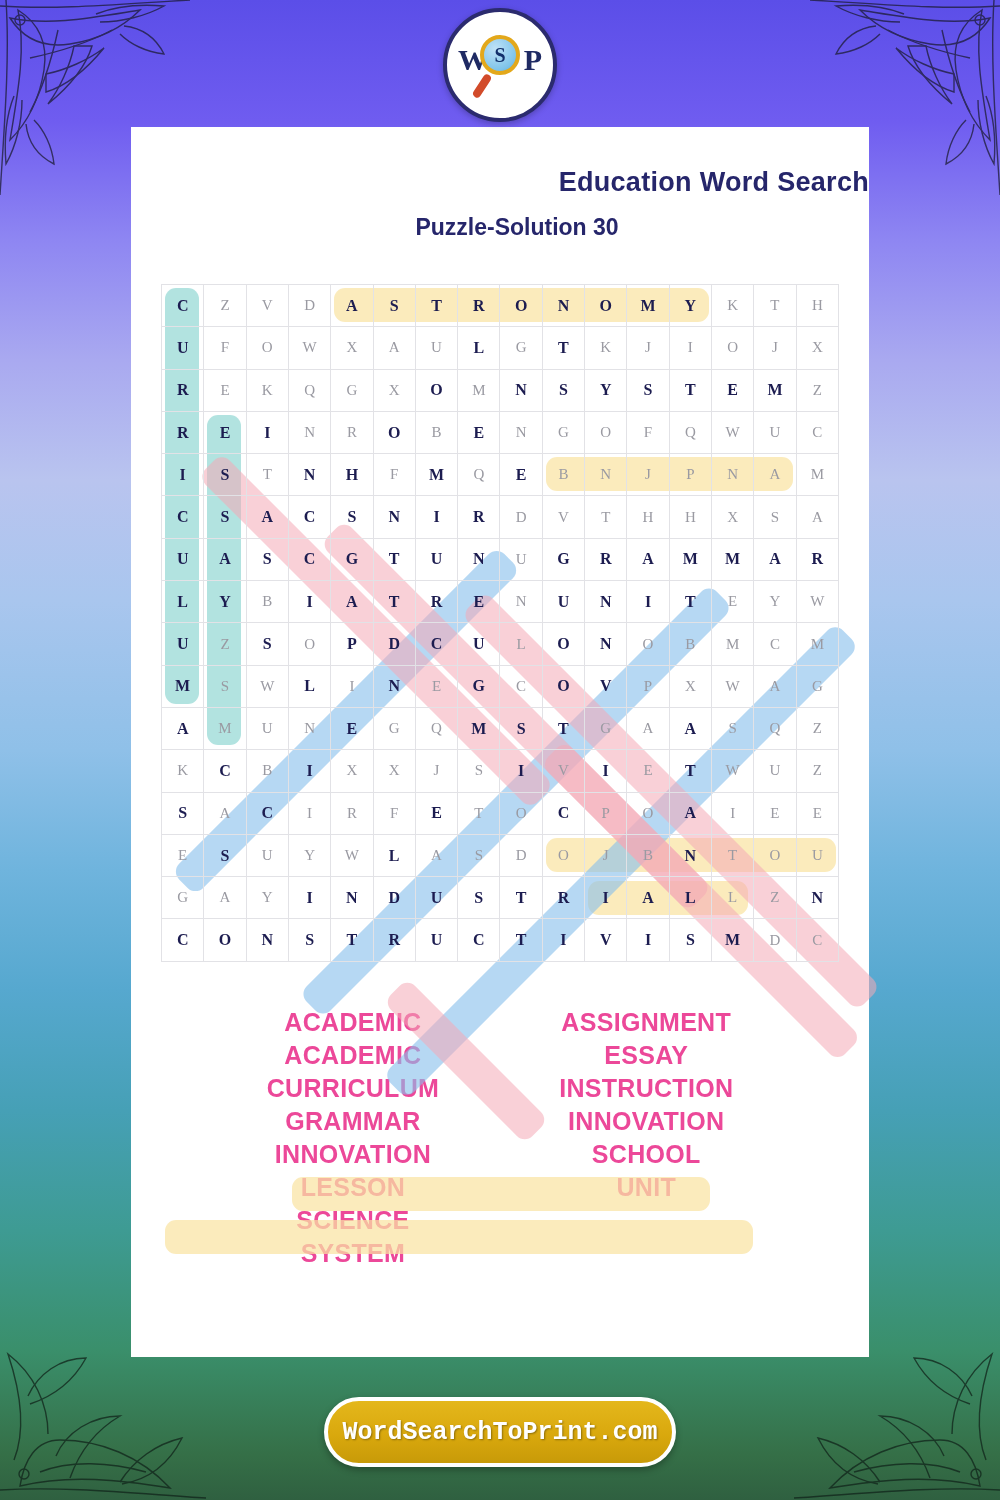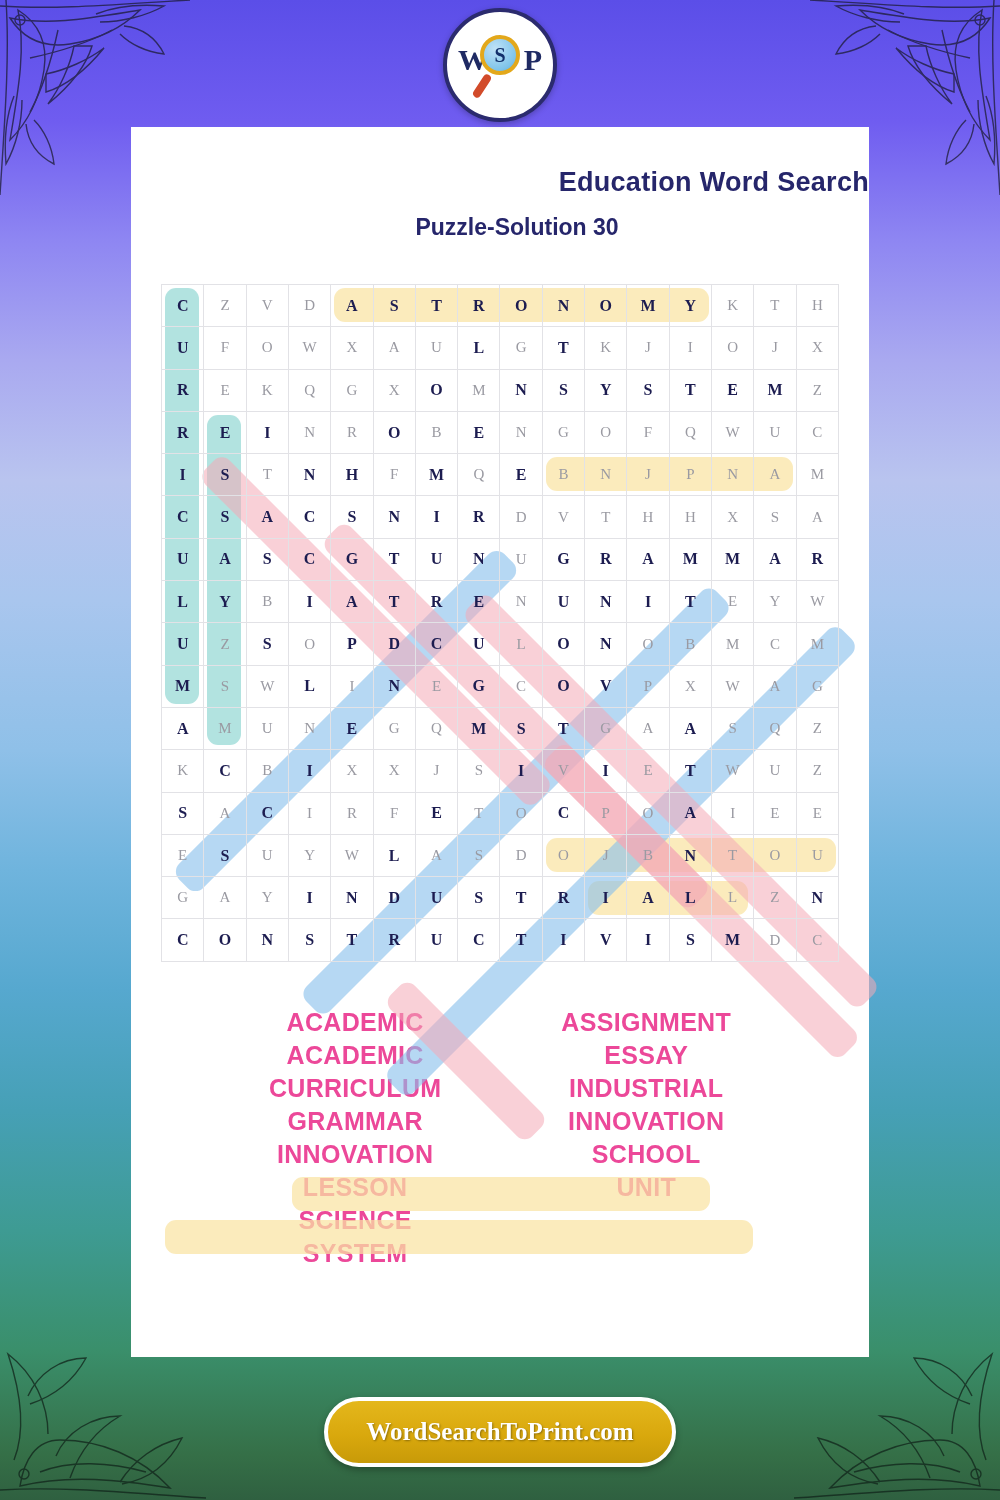--- a/index.html
+++ b/index.html
@@ -165,21 +165,21 @@
     background: linear-gradient(180deg,#e4b71c 0%, #d9a80d 55%, #c89a08 100%);
     border: 4px solid #ffffff;
     display: flex; align-items: center; justify-content: center;
     z-index: 7;
     box-shadow: 0 3px 7px rgba(0,0,0,.3);
   }
   .footer-btn span {
     color: #ffffff;
     font-size: 25px;
     font-weight: bold;
-    font-family: Liberation Serif, serif;
+    font-family: Liberation Mono, monospace;
     text-shadow: 1px 1px 2px rgba(0,0,0,.35);
   }
 </style>
 </head>
 <body>
 
 <div class="corner c-tl">
   <svg viewBox="0 0 210 200" xmlns="http://www.w3.org/2000/svg">
     <g fill="none" stroke="#1a1a2e" stroke-width="1.4" opacity=".85">
       <path d="M0 6 C60 10 120 4 190 0"></path>
@@ -587,21 +587,21 @@
       <li>CURRICULUM</li>
       <li>GRAMMAR</li>
       <li>INNOVATION</li>
       <li>LESSON</li>
       <li>SCIENCE</li>
       <li>SYSTEM</li>
     </ul>
     <ul>
       <li>ASSIGNMENT</li>
       <li>ESSAY</li>
-      <li>INDUSTRIAL</li>
+      <li>INSTRUCTION</li>
       <li>INNOVATION</li>
       <li>SCHOOL</li>
       <li>UNIT</li>
     </ul>
   </div>
 </div>
 
 <div class="footer-btn">
   <span>WordSearchToPrint.com</span>
 </div>

